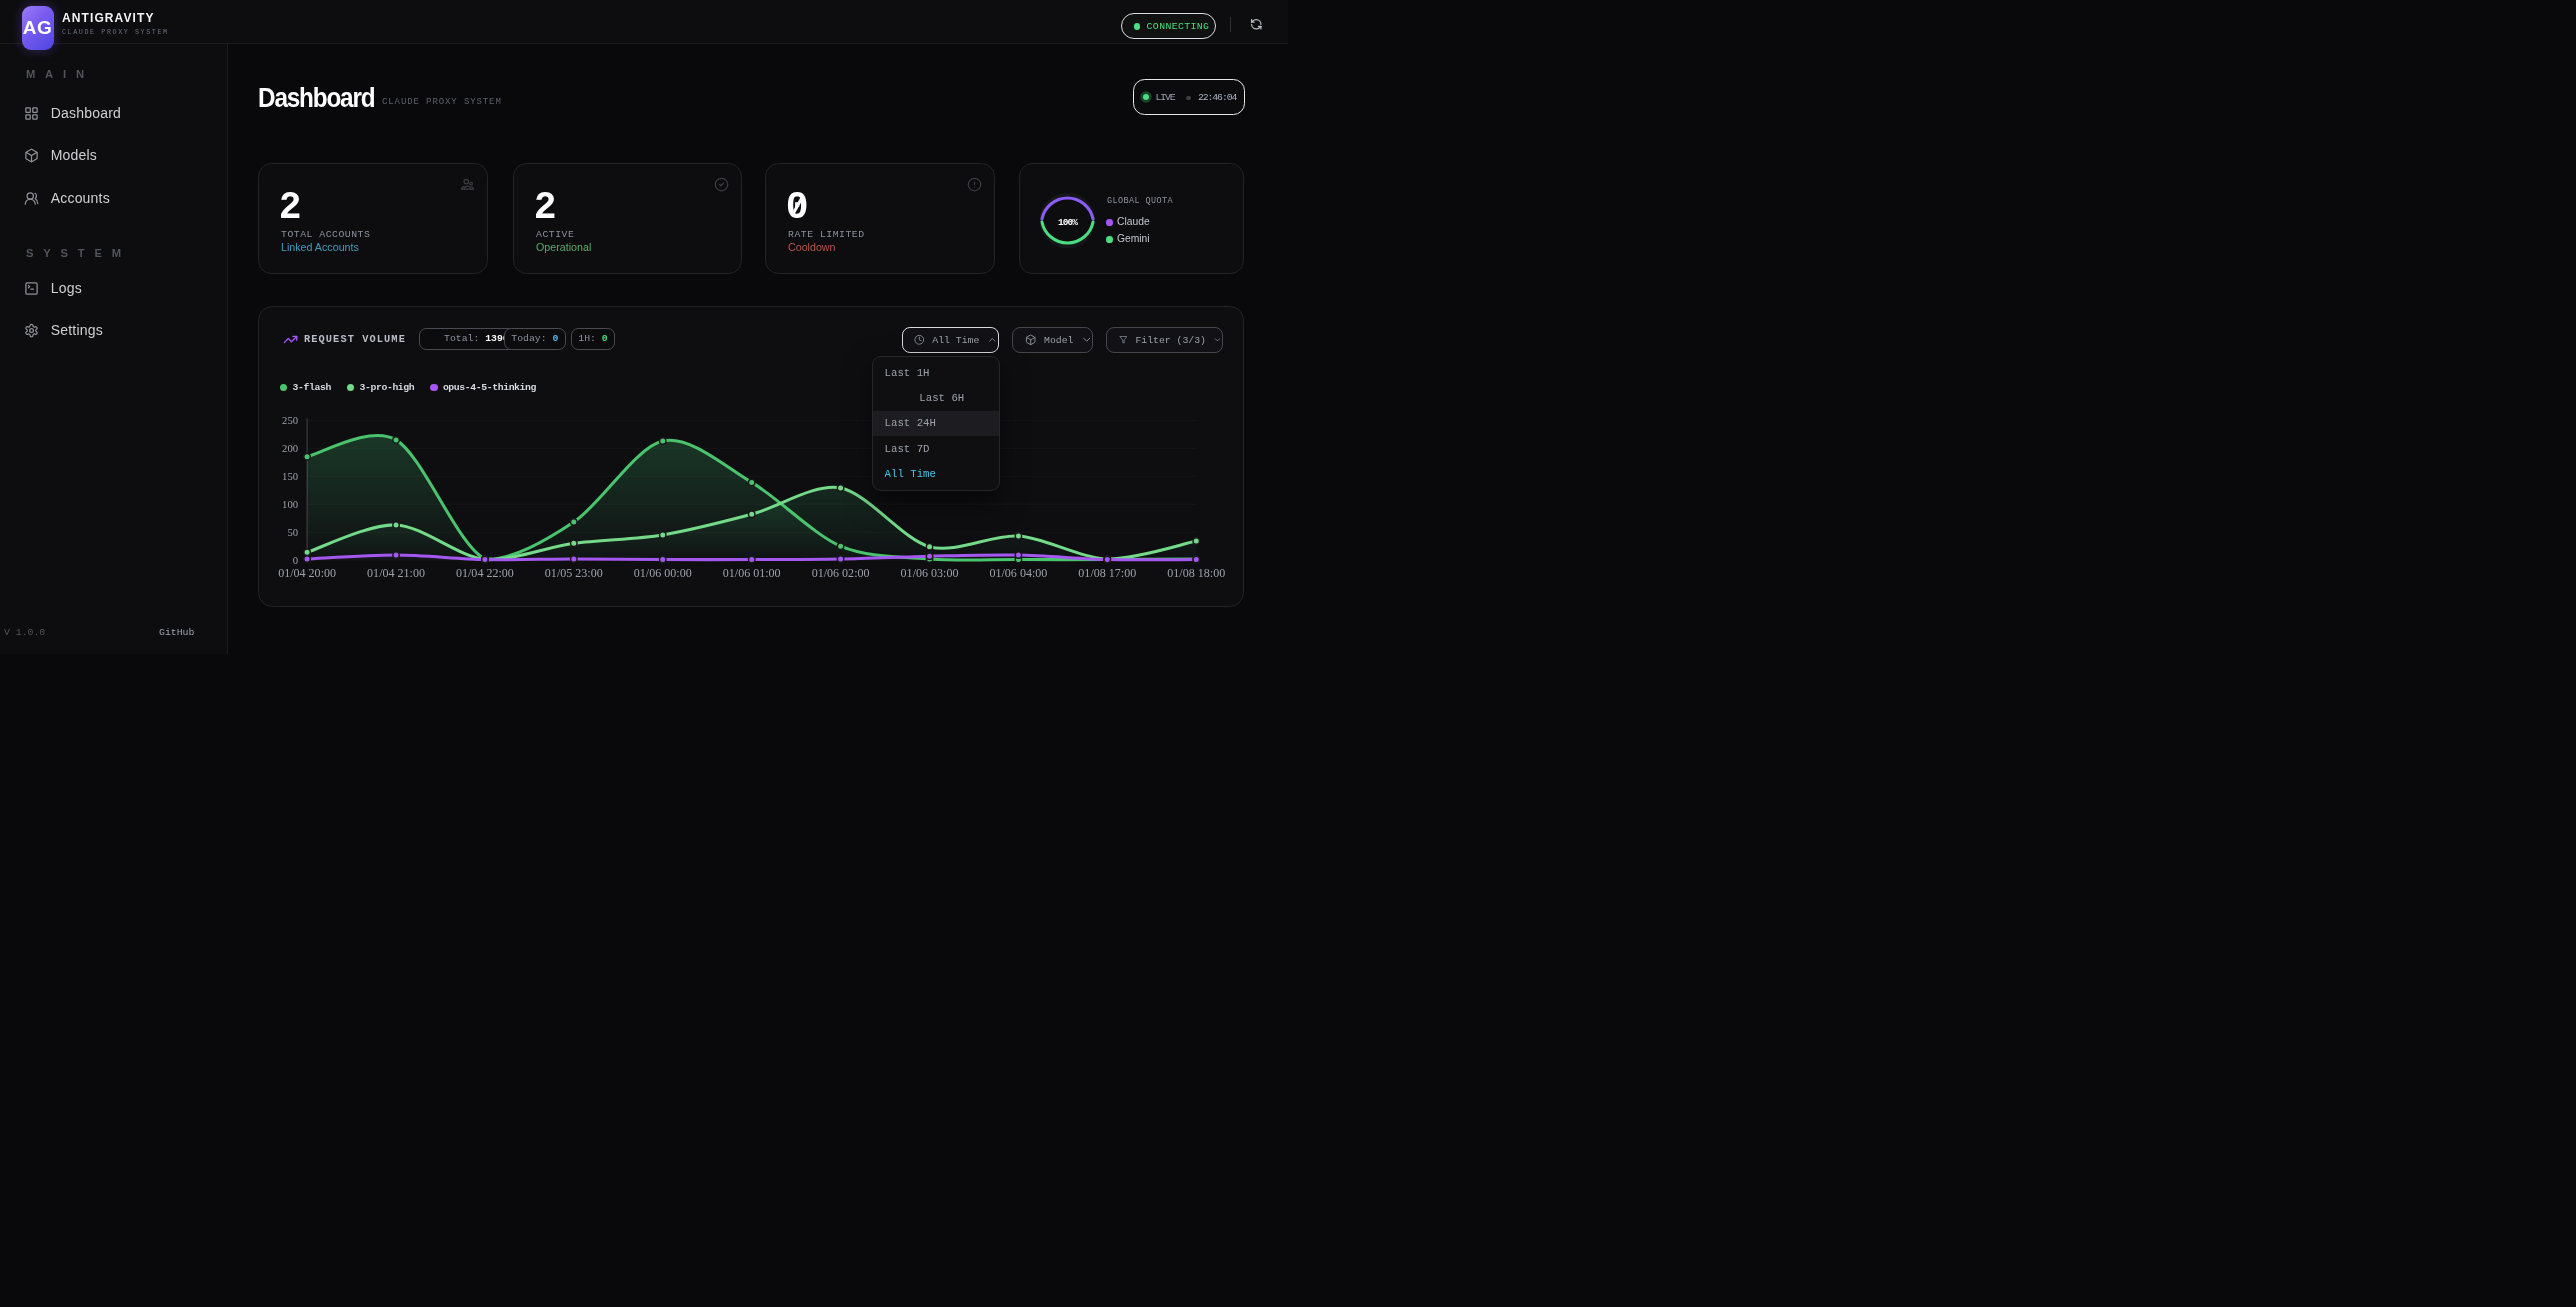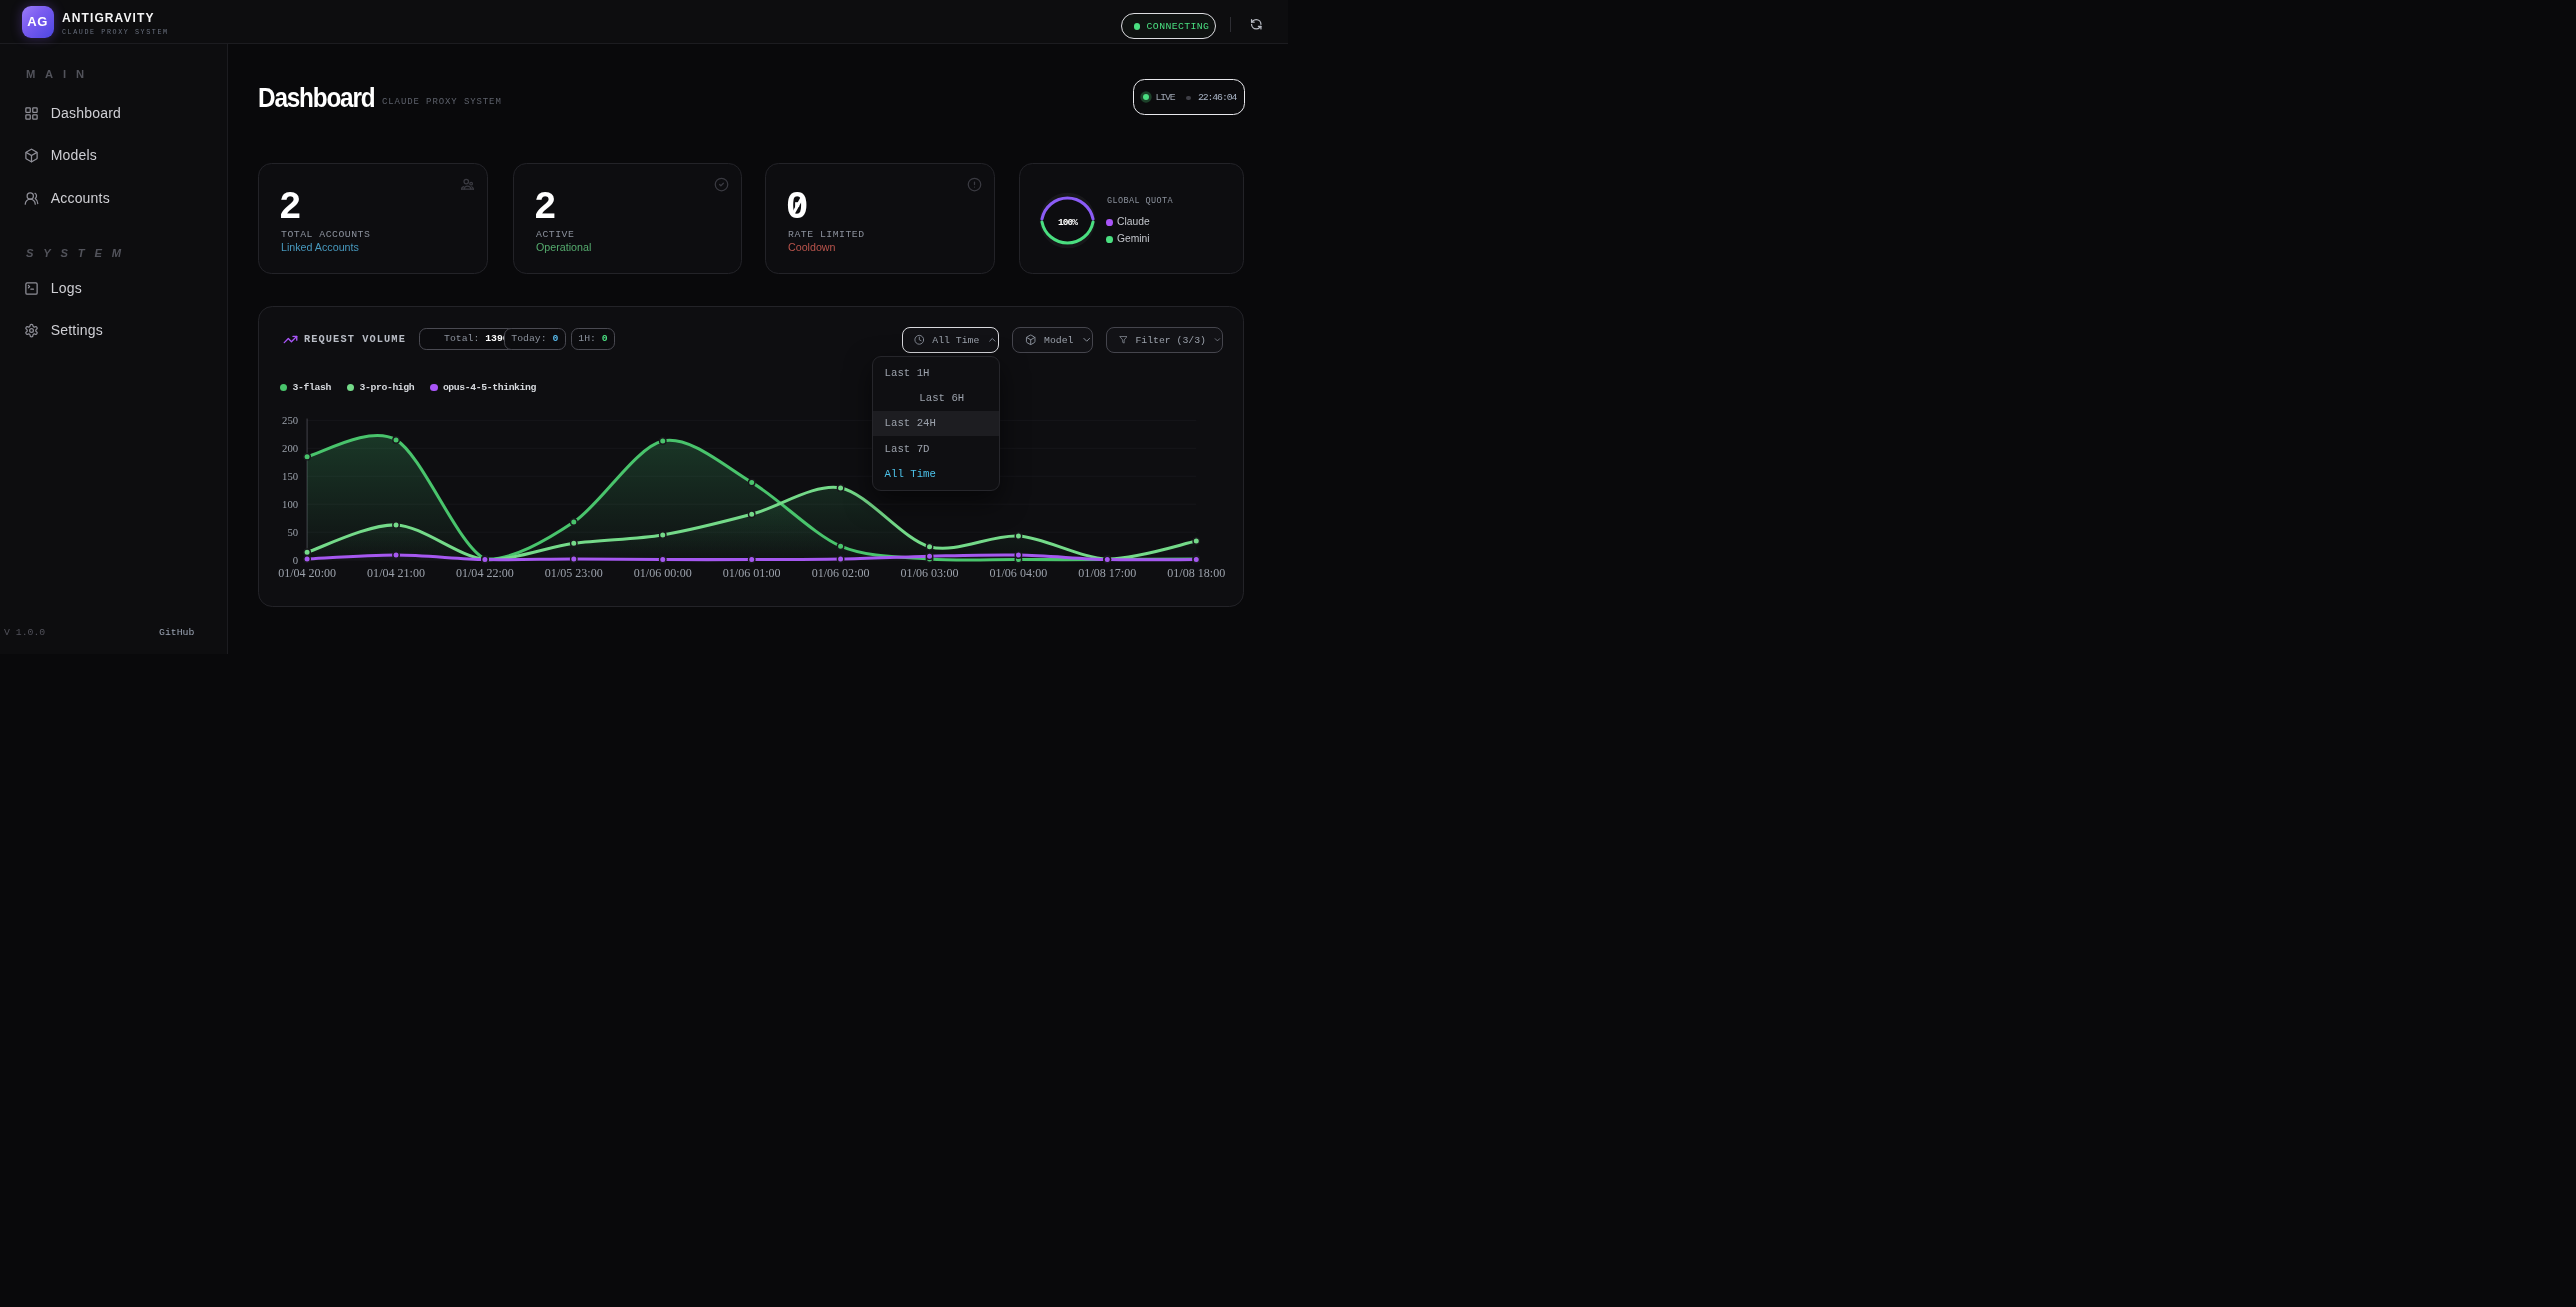--- a/index.html
+++ b/index.html
@@ -1,23 +1,23 @@
 <!DOCTYPE html>
 <html style="font-size:14.3px"><head>
 <meta charset="utf-8">
 <style>
 * { margin:0; padding:0; box-sizing:border-box; }
 html,body { width:1288px; height:654px; overflow:hidden; background:#09090b; }
 body { font-family:"Liberation Sans", sans-serif; color:#e4e4e7; position:relative; }
 
 .header { position:absolute; left:0; top:0; width:1288px; height:44px; background:#0d0d0f; border-bottom:0.9px solid #1c1c20; z-index:5; }
-.logo { position:absolute; left:21.5px; top:5.8px; width:32px; height:32px; border-radius:9px;
+.logo { position:absolute; left:21.5px; top:5.8px; width:32px; height:44px; border-radius:9px;
   background:linear-gradient(135deg,#9c7df8 0%,#7a5cf0 40%,#4c46e2 100%);
   box-shadow:0 0 10.7px 0.9px rgba(139,92,246,.28);
-  display:flex; align-items:center; justify-content:center; font-weight:bold; font-size:13px; color:#fff; letter-spacing:0.4px; }
+  display:flex; align-items:center; justify-content:center; font-weight:bold; font-size:19px; color:#fff; letter-spacing:0.4px; }
 .brand { position:absolute; left:62px; top:10.7px; font-size:12px; font-weight:bold; letter-spacing:1.1px; color:#f4f4f5; }
 .brandsub { position:absolute; left:62px; top:28px; font-family:"Liberation Mono",monospace; font-size:6.7px; letter-spacing:1.6px; color:#6b7280; }
 .connpill { position:absolute; left:1121px; top:12.5px; width:95px; height:26px; border:0.9px solid #dcdce0; border-radius:13.4px; background:rgba(20,28,22,.35); }
 .conndot { position:absolute; left:11.6px; top:9.8px; width:6.3px; height:6.3px; border-radius:50%; background:#4ade80; }
 .conntext { position:absolute; left:24.6px; top:7.2px; font-family:"Liberation Mono",monospace; font-size:9.8px; letter-spacing:0.4px; color:#4ade80; }
 .hdrdiv { position:absolute; left:1230px; top:17.4px; width:0.9px; height:15px; background:#2e2e34; }
 .refresh { position:absolute; left:1250px; top:18px; width:12.5px; height:12.5px; color:#b9bcc4; }
 
 .sidebar { position:absolute; left:0; top:44px; width:228px; height:610px; background:#0d0d0f; border-right:0.9px solid #1c1c20; }
 .navlabel { position:absolute; left:26px; font-size:11.2px; font-weight:bold; letter-spacing:9.8px; color:#52535b; }
@@ -98,21 +98,21 @@
     <span>Models</span>
   </div>
   <div class="navitem" style="top:136px;">
     <svg viewBox="0 0 24 24" fill="none" stroke="currentColor" stroke-width="2" stroke-linecap="round" stroke-linejoin="round">
         <path d="M18 21a8 8 0 0 0-16 0"></path>
         <circle cx="10" cy="8" r="5"></circle>
         <path d="M22 20c0-3.37-2-6.5-4-8a5 5 0 0 0-.45-8.3"></path>
       </svg>
     <span>Accounts</span>
   </div>
-  <div class="navlabel" style="top:203px;font-style:italic;">SYSTEM</div>
+  <div class="navlabel" style="top:203px;">SYSTEM</div>
   <div class="navitem" style="top:226px;">
     <svg viewBox="0 0 24 24" fill="none" stroke="currentColor" stroke-width="2" stroke-linecap="round" stroke-linejoin="round">
         <rect width="18" height="18" x="3" y="3" rx="2"></rect>
         <path d="m7 11 2-2-2-2"></path>
         <path d="M11 13h4"></path>
       </svg>
     <span>Logs</span>
   </div>
   <div class="navitem" style="top:268px;">
     <svg viewBox="0 0 24 24" fill="none" stroke="currentColor" stroke-width="2" stroke-linecap="round" stroke-linejoin="round">

